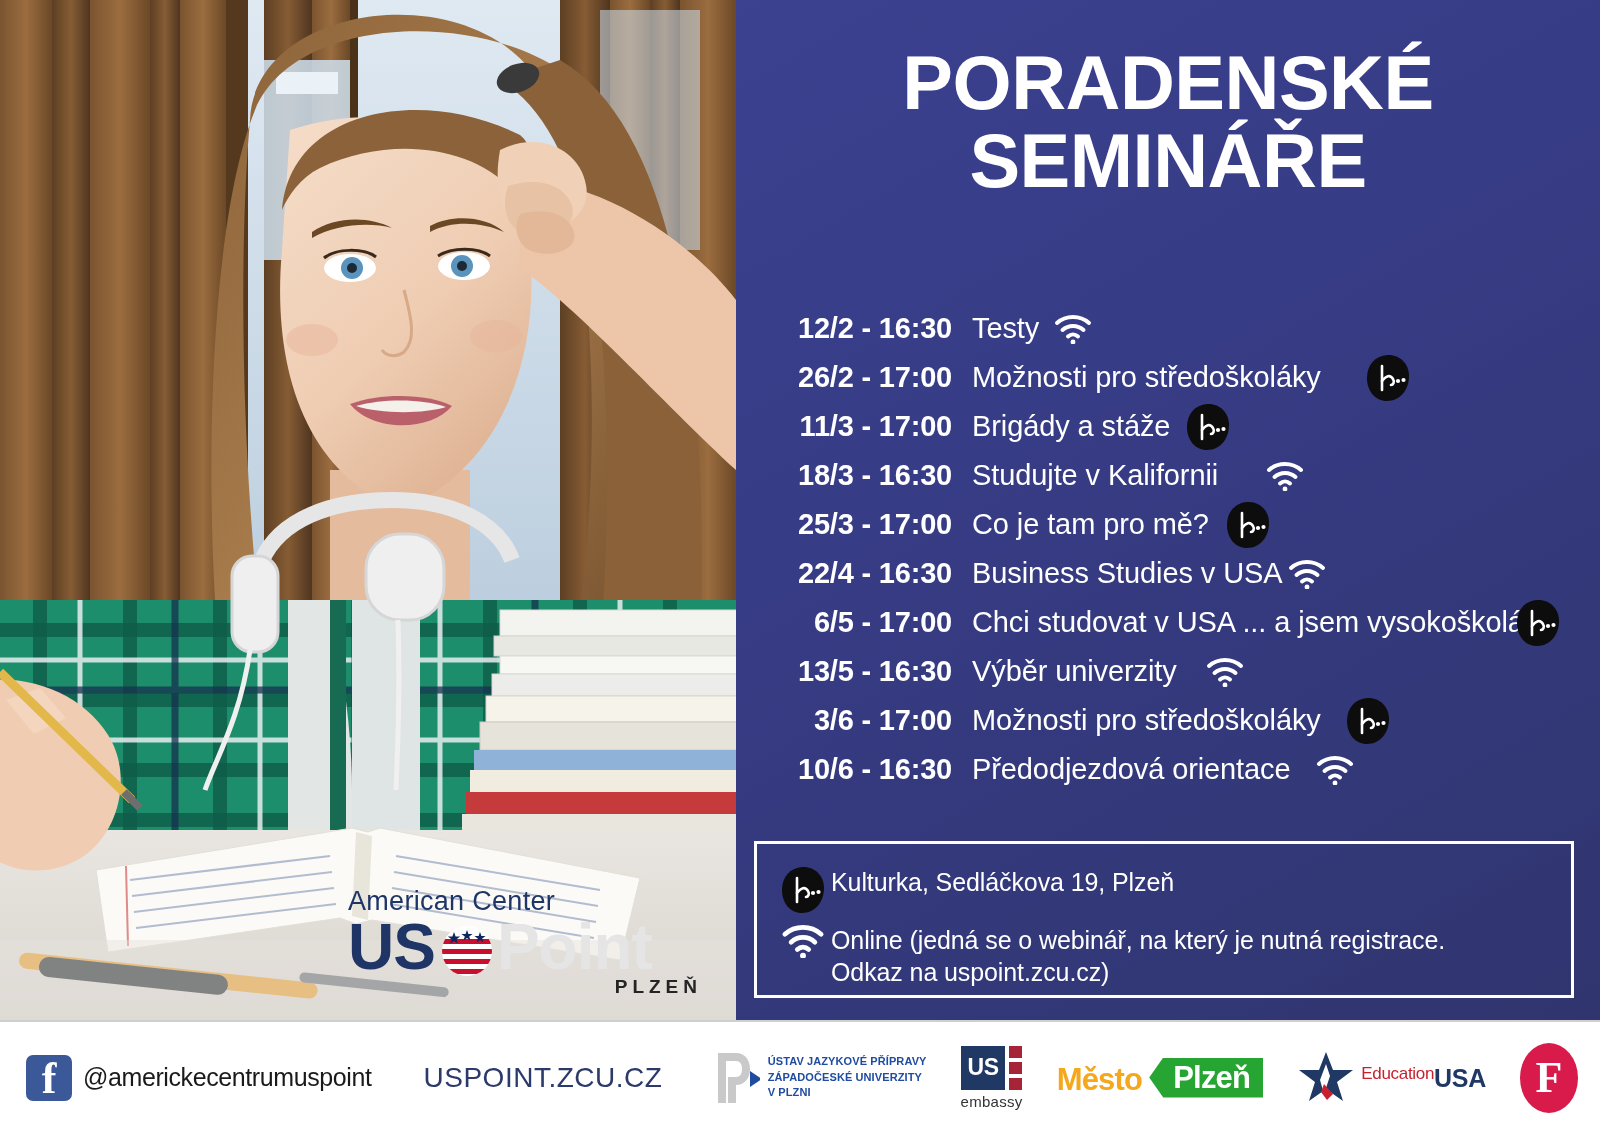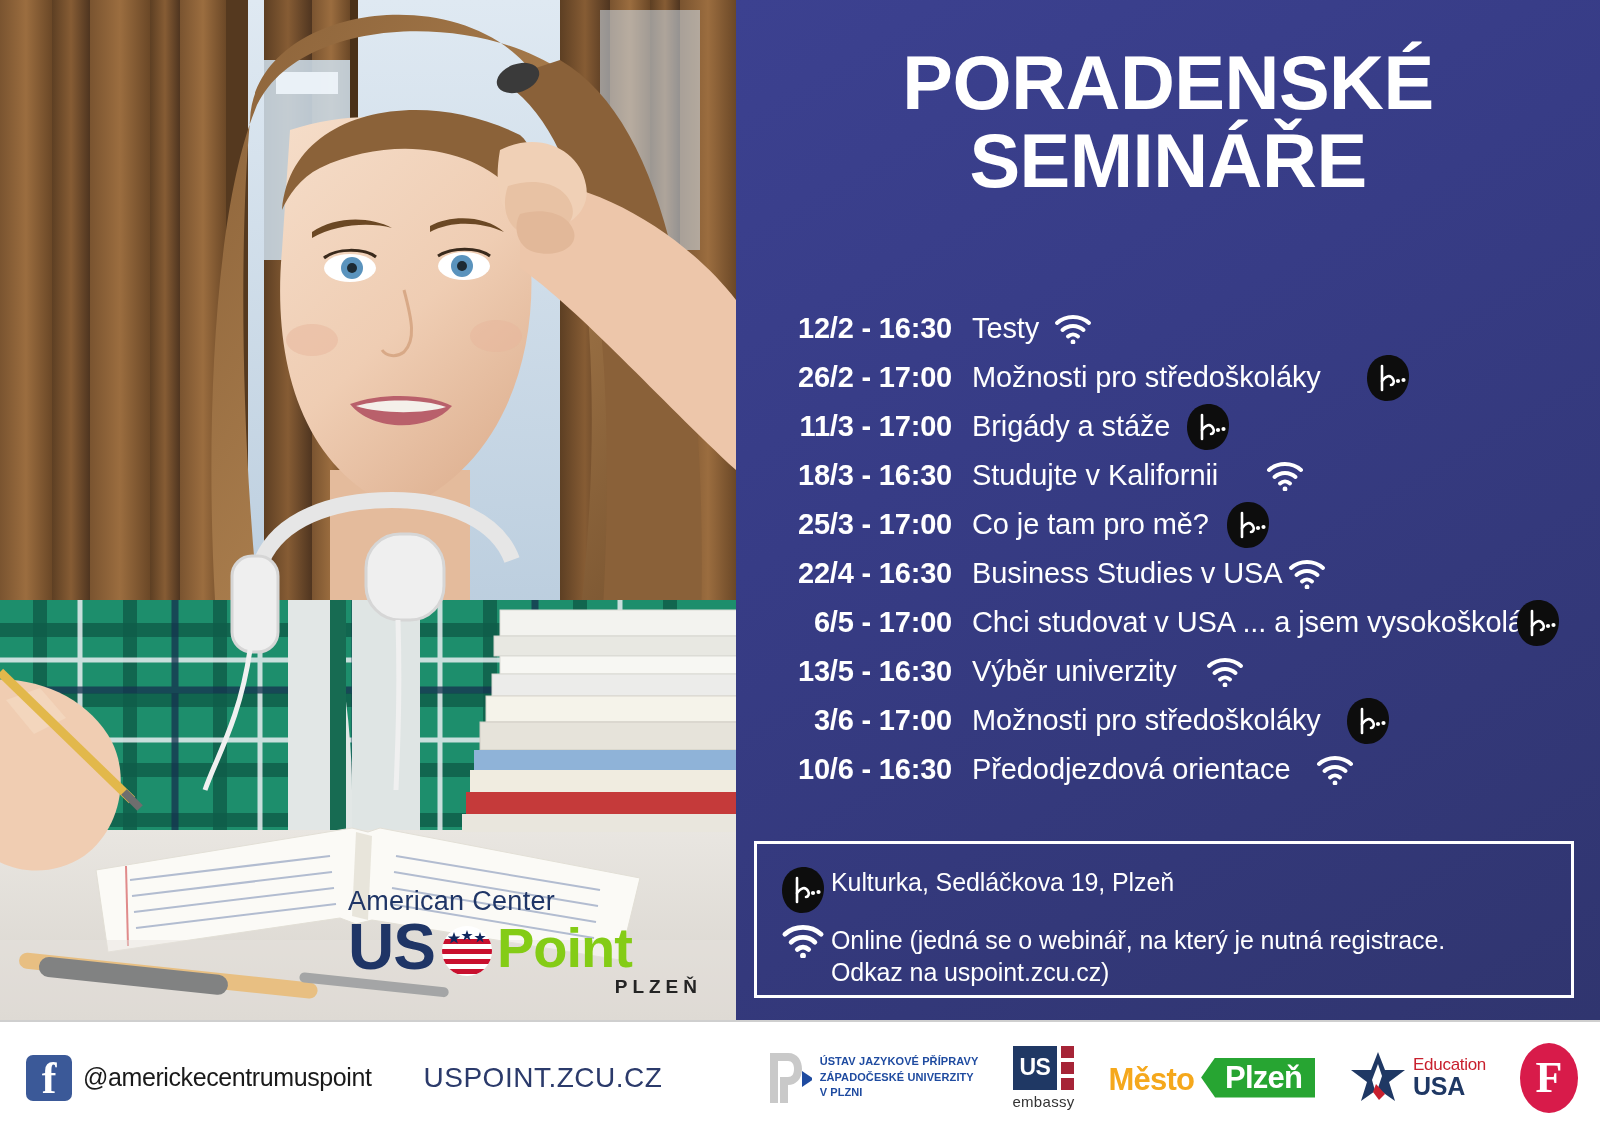--- a/index.html
+++ b/index.html
@@ -9,21 +9,21 @@
 
   
   .photo{position:absolute;left:0;top:0;width:736px;height:1020px;overflow:hidden;background:#6b4a2c;}
   .photo-svg{position:absolute;left:0;top:0;width:736px;height:1020px;}
 
   .logo-block{position:absolute;left:348px;top:888px;width:360px;text-align:left;}
   .logo-american{font-family:"Liberation Sans",sans-serif;font-size:27px;color:#1f3566;letter-spacing:.3px;line-height:1;}
   .logo-row{display:flex;align-items:center;margin-top:2px;}
   .logo-us{font-size:64px;font-weight:bold;color:#1f3566;line-height:.95;letter-spacing:-1px;}
   .flag-circle{width:52px;height:52px;margin:0 4px 0 6px;position:relative;top:4px;}
-  .logo-point{font-size:56px;font-weight:bold;color:#84cc16;line-height:.95;letter-spacing:-1px;}
+  .logo-point{font-size:64px;font-weight:bold;color:#e5e5e5;line-height:.95;letter-spacing:-1px;}
   .logo-plzen{font-size:19px;font-weight:bold;color:#242424;letter-spacing:5px;text-align:right;margin-top:-2px;padding-right:6px;}
 
   
   .panel{position:absolute;left:736px;top:0;width:864px;height:1020px;
          background:linear-gradient(150deg,#3c4190 0%,#373c86 38%,#30356f 100%);}
 
   .title{position:absolute;left:0;top:44px;width:864px;text-align:center;color:#fff;
          font-size:76px;font-weight:bold;line-height:1.03;letter-spacing:-.5px;}
   .title span{display:block;}
 
@@ -74,21 +74,21 @@
   
   .mp{display:flex;align-items:flex-end;}
   .mp-mesto{font-size:31px;font-weight:bold;color:#f5a81c;letter-spacing:-.8px;}
   .mp-arrow{position:relative;margin-left:7px;height:40px;display:flex;align-items:center;}
   .mp-plzen{background:#27a532;color:#fff;font-size:31px;font-weight:bold;letter-spacing:-.8px;
             padding:2px 13px 2px 6px;clip-path:polygon(14px 0,100% 0,100% 100%,14px 100%,0 50%);
             padding-left:24px;line-height:36px;}
 
   
   .eusa{display:flex;align-items:center;gap:6px;}
-  .eusa-txt{display:flex;flex-direction:column;line-height:1;}
+  .eusa-txt{display:flex;flex-direction:row;line-height:1;}
   .eusa-edu{font-size:17px;color:#c8202e;letter-spacing:-.3px;}
   .eusa-usa{font-size:25px;font-weight:bold;color:#1f3864;letter-spacing:-.3px;margin-top:1px;}
 
   
   .flogo{width:58px;height:70px;border-radius:50%;background:#d81b4a;color:#fff;
          font-family:"Liberation Serif",serif;font-size:44px;font-weight:bold;
          display:flex;align-items:center;justify-content:center;}
 </style>
 </head>
 <body>

